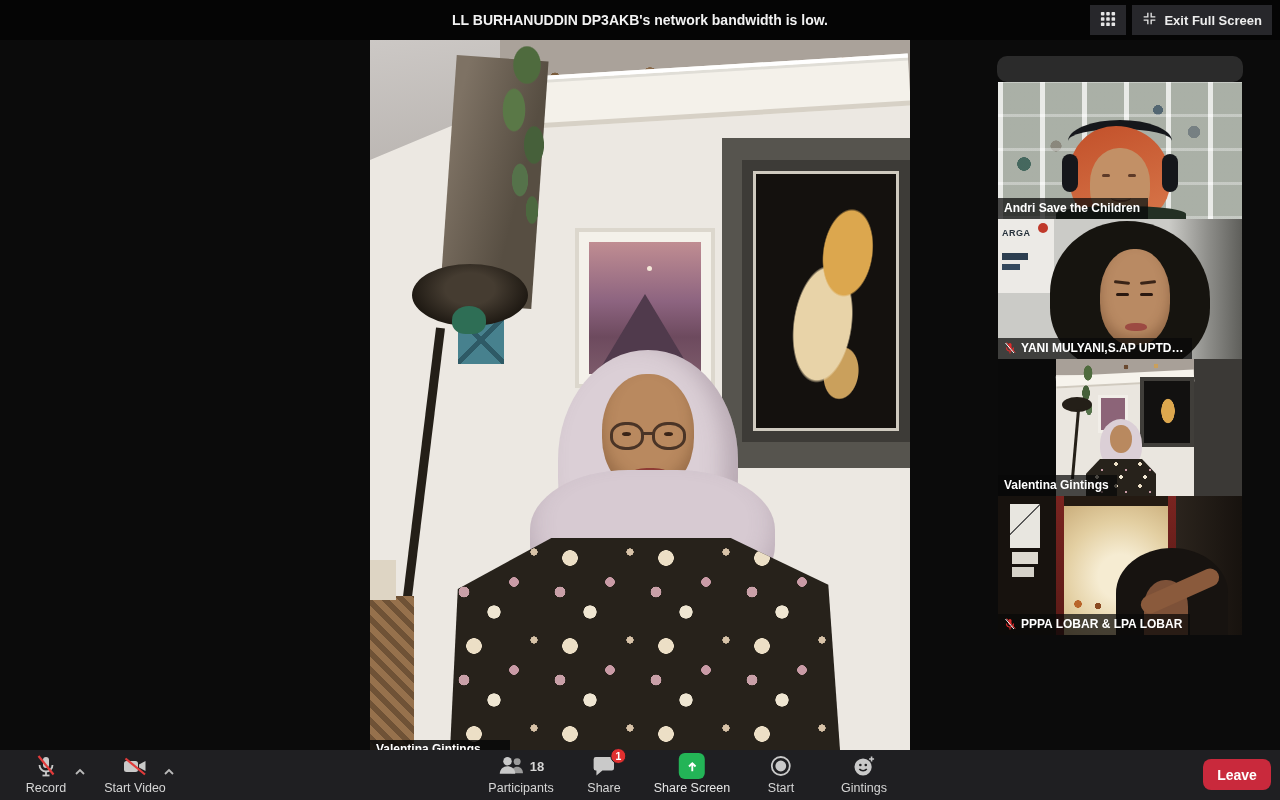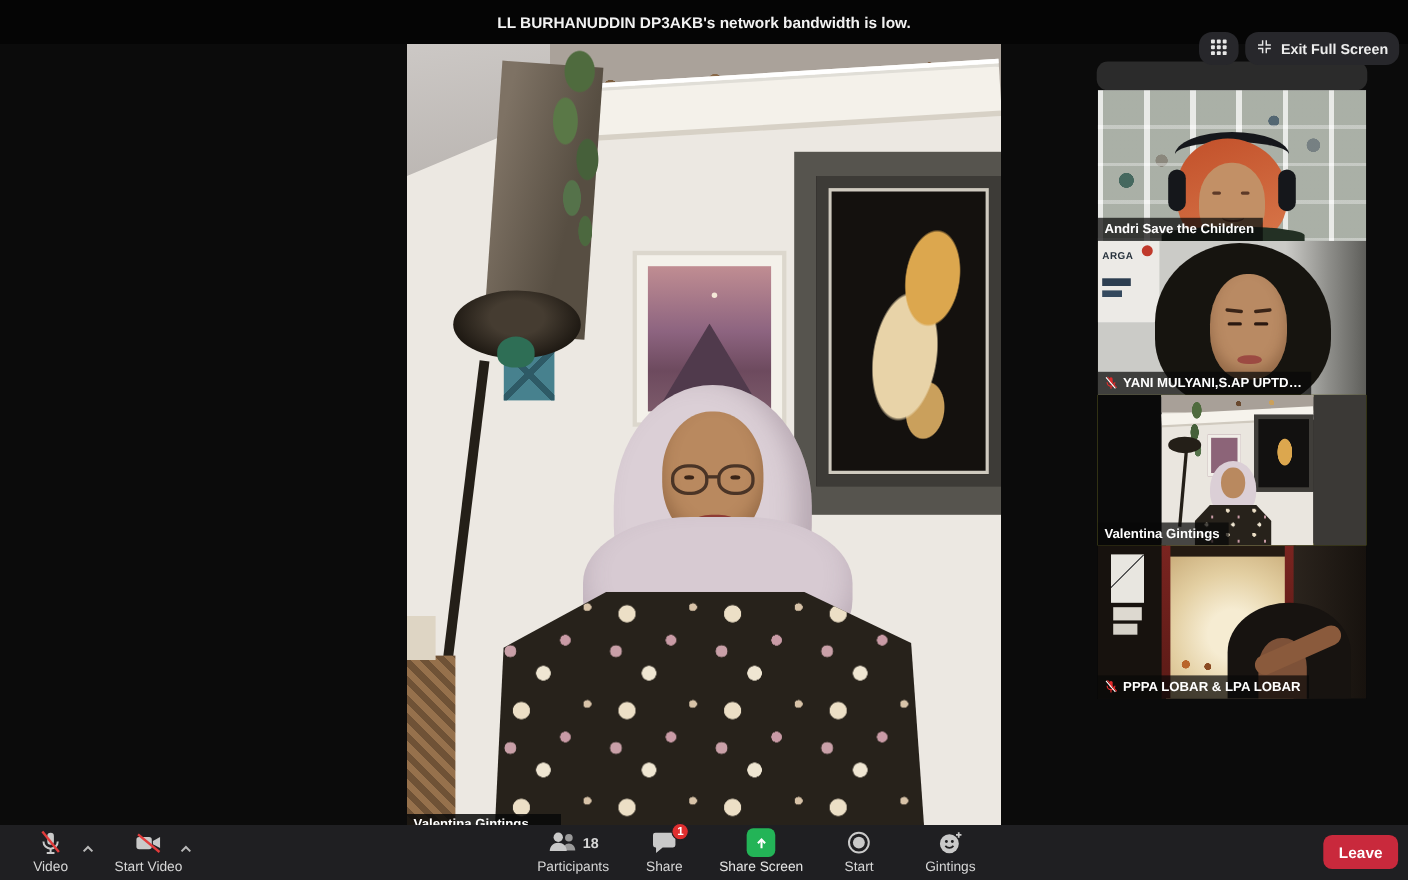--- a/index.html
+++ b/index.html
@@ -11,23 +11,23 @@
   .topbar{position:absolute;left:0;top:0;width:1280px;height:40px;background:#050505;z-index:40;}
   .tb-left{position:absolute;left:8px;top:5px;display:flex;align-items:center;gap:6px;}
   .tb-btn{width:36px;height:30px;background:#1c1c1f;border:0;border-radius:7px;display:flex;
           align-items:center;justify-content:center;padding:0;cursor:default;}
   .recording{display:flex;align-items:center;gap:7px;margin-left:10px;}
   .rec-dot{width:11px;height:11px;border-radius:50%;background:#e02b35;}
   .rec-text{color:#fff;font-size:13px;font-weight:700;}
   .tb-center{position:absolute;left:0;right:0;top:0;height:40px;display:flex;align-items:center;
              justify-content:center;color:#f2f2f2;font-size:14px;font-weight:600;pointer-events:none;}
   .tb-right{position:absolute;right:8px;top:5px;display:flex;align-items:center;gap:6px;}
-  .tb-btn2{height:30px;background:#27272b;border:0;border-radius:12px;display:flex;align-items:center;
+  .tb-btn2{height:30px;background:#27272b;border:0;border-radius:0;display:flex;align-items:center;
            justify-content:center;gap:7px;color:#ededed;font-size:13px;font-weight:600;padding:0 10px;
-           font-family:"Liberation Sans",sans-serif;margin-top:24px;}
+           font-family:"Liberation Sans",sans-serif;}
   .tb-btn2.square{width:36px;padding:0;}
 
   
   .stage{position:absolute;left:0;top:40px;width:1280px;height:710px;background:#0b0b0b;}
 
   
   .main-video{position:absolute;left:370px;top:0;width:540px;height:710px;background:#ece8e2;overflow:hidden;}
   .mv-ceiling{position:absolute;left:0;top:0;width:250px;height:120px;background:linear-gradient(170deg,#ccc8c5,#b7b2ae);
               clip-path:polygon(0 0,100% 0,100% 18%,55% 52%,0 100%);}
   .mv-shelf{position:absolute;left:130px;top:0;width:410px;height:52px;background:#aaa29a;
@@ -399,21 +399,21 @@
     <button class="tool-btn" style="left:14px;width:64px;">
       <span class="ico">
         <svg viewBox="0 0 24 24" width="24" height="24">
             <rect x="9" y="3" width="6" height="11" rx="3" fill="#c9c9c9"></rect>
             <path d="M5.5 11a6.5 6.5 0 0 0 13 0" stroke="#c9c9c9" stroke-width="1.8" fill="none"></path>
             <line x1="12" y1="17.5" x2="12" y2="21" stroke="#c9c9c9" stroke-width="1.8"></line>
             <line x1="8.5" y1="21.5" x2="15.5" y2="21.5" stroke="#c9c9c9" stroke-width="1.8"></line>
             <line x1="4.5" y1="2" x2="19.5" y2="20.5" stroke="#e23b3b" stroke-width="2.2"></line>
           </svg>
       </span>
-      <span class="lbl">Video</span>
+      <span class="lbl">Record</span>
     </button>
     <button class="chev" style="left:72px;">
       <svg width="12" height="8" viewBox="0 0 12 8">
           <path d="M2 6l4-4 4 4" stroke="#b9b9b9" stroke-width="1.8" fill="none"></path>
         </svg>
     </button>
 
     <button class="tool-btn" style="left:99px;width:72px;">
       <span class="ico">
         <svg viewBox="0 0 26 24" width="26" height="24">

